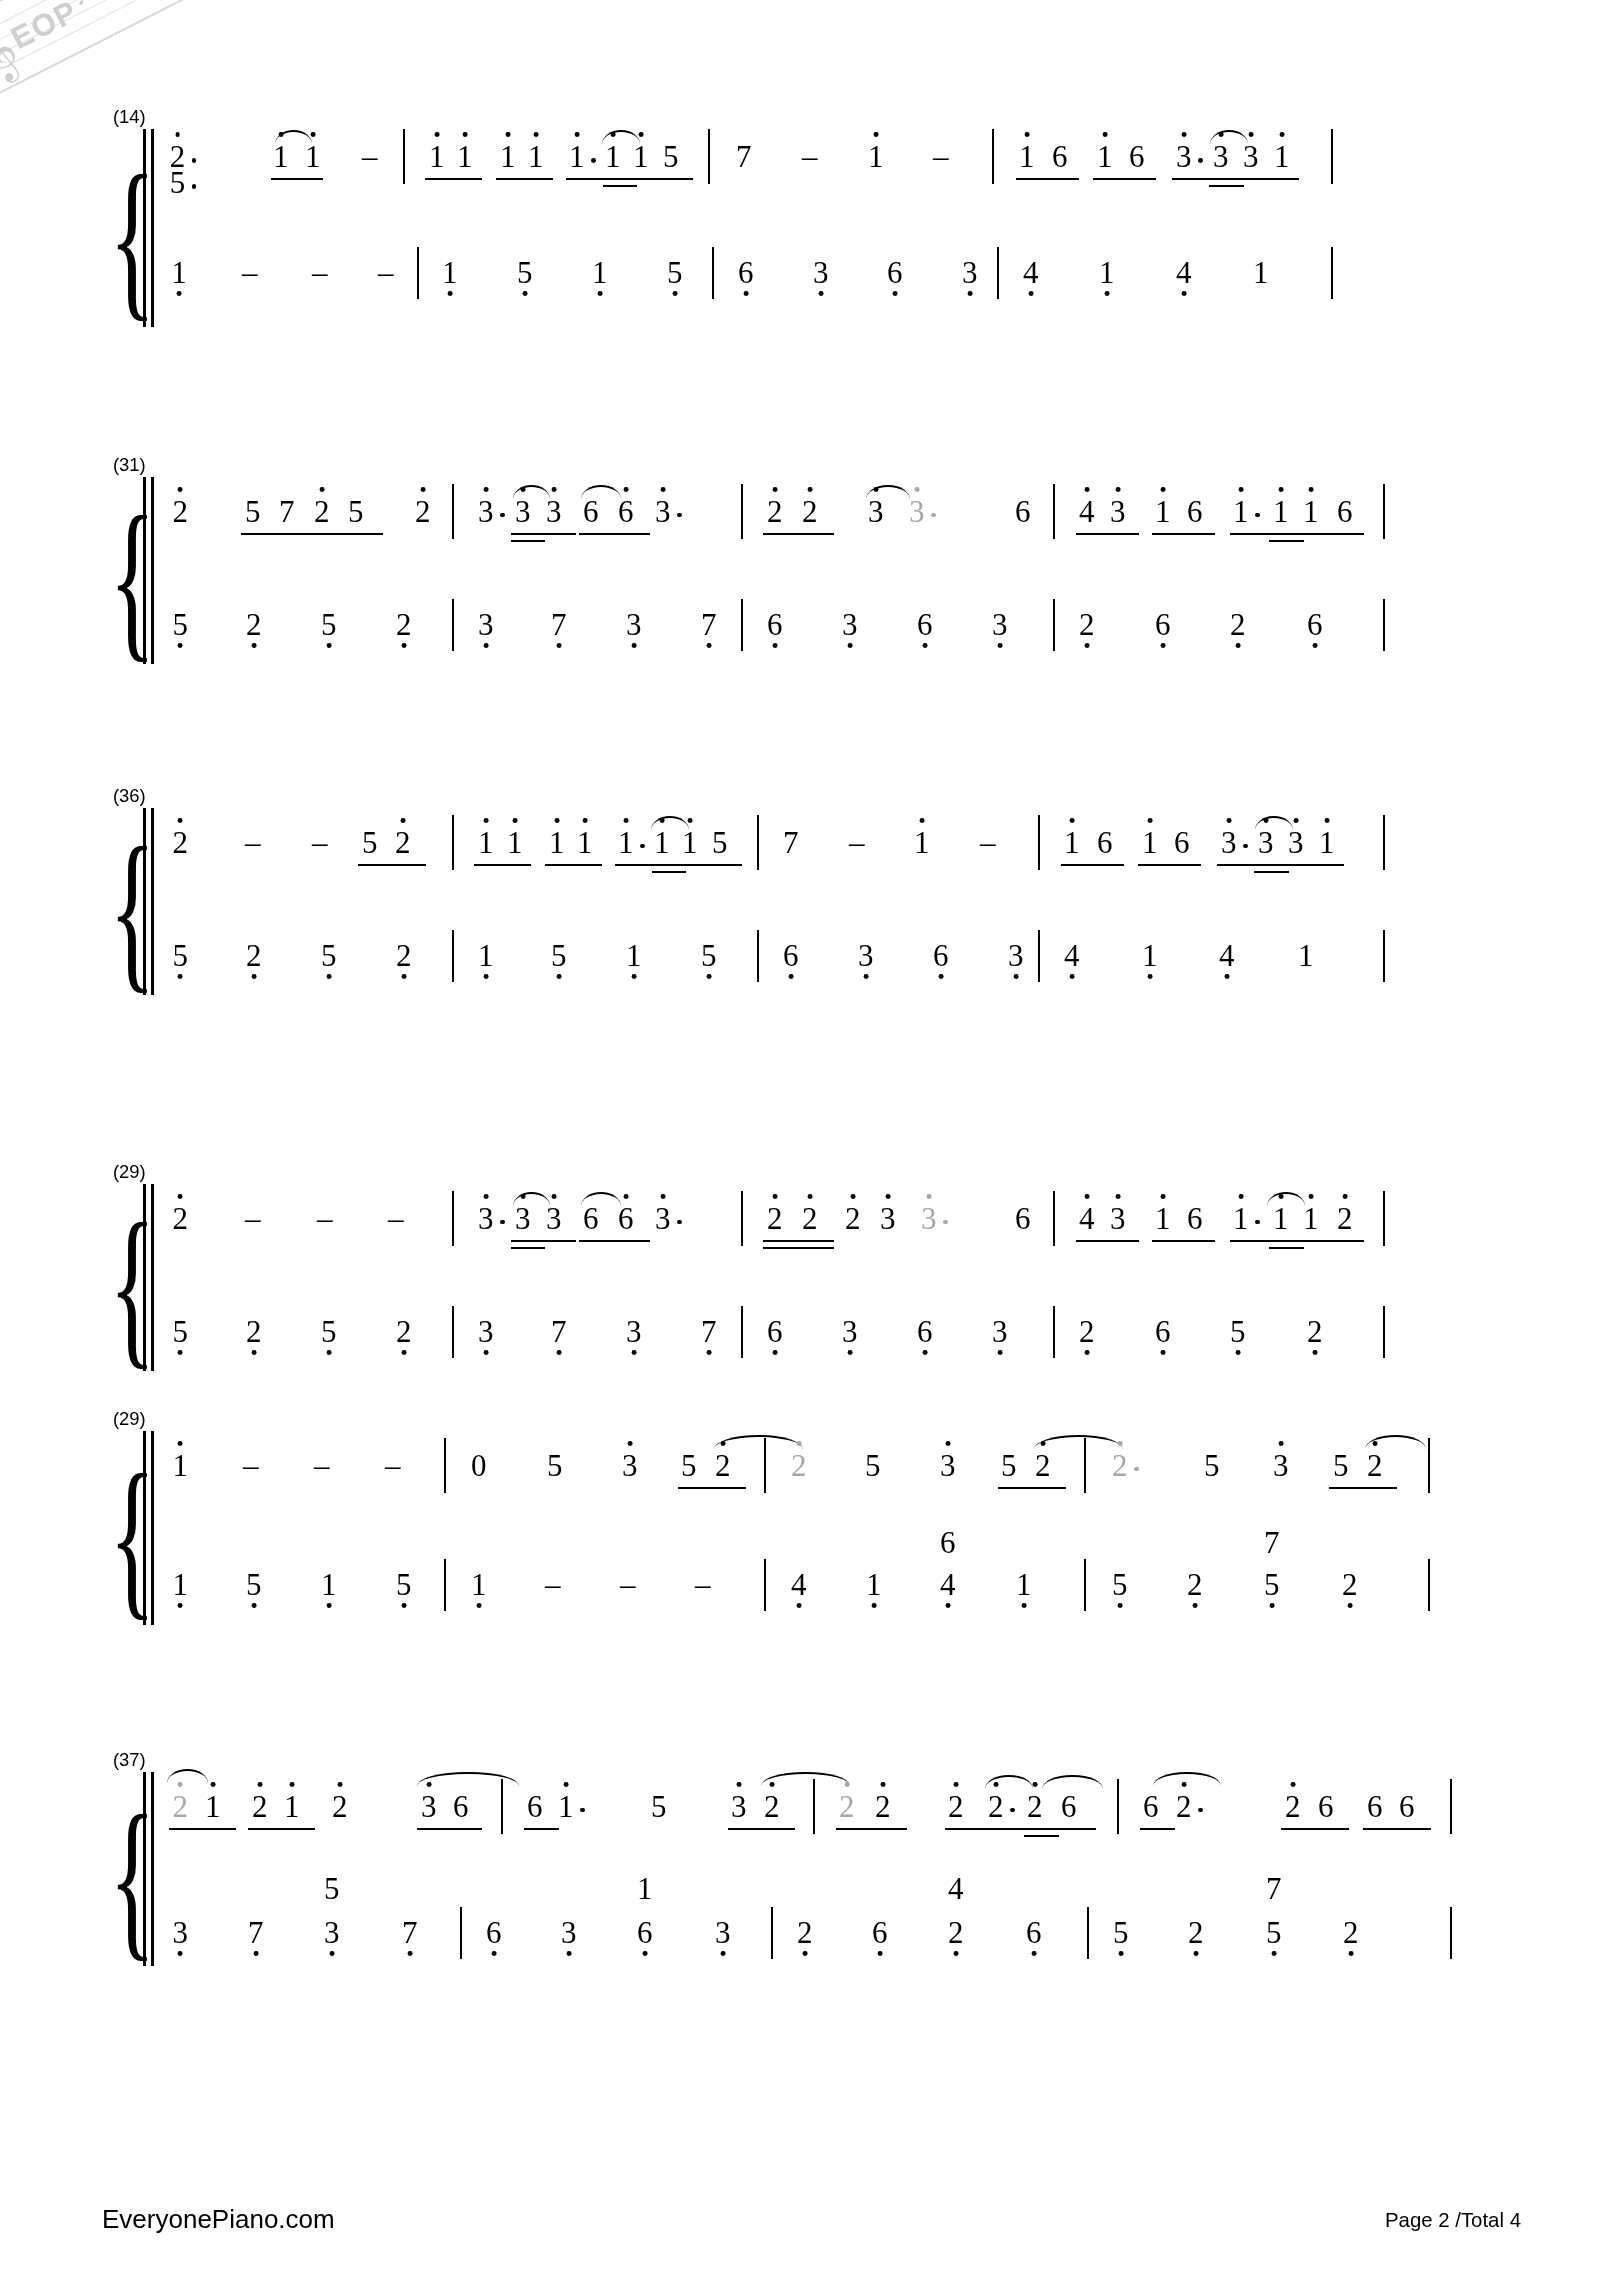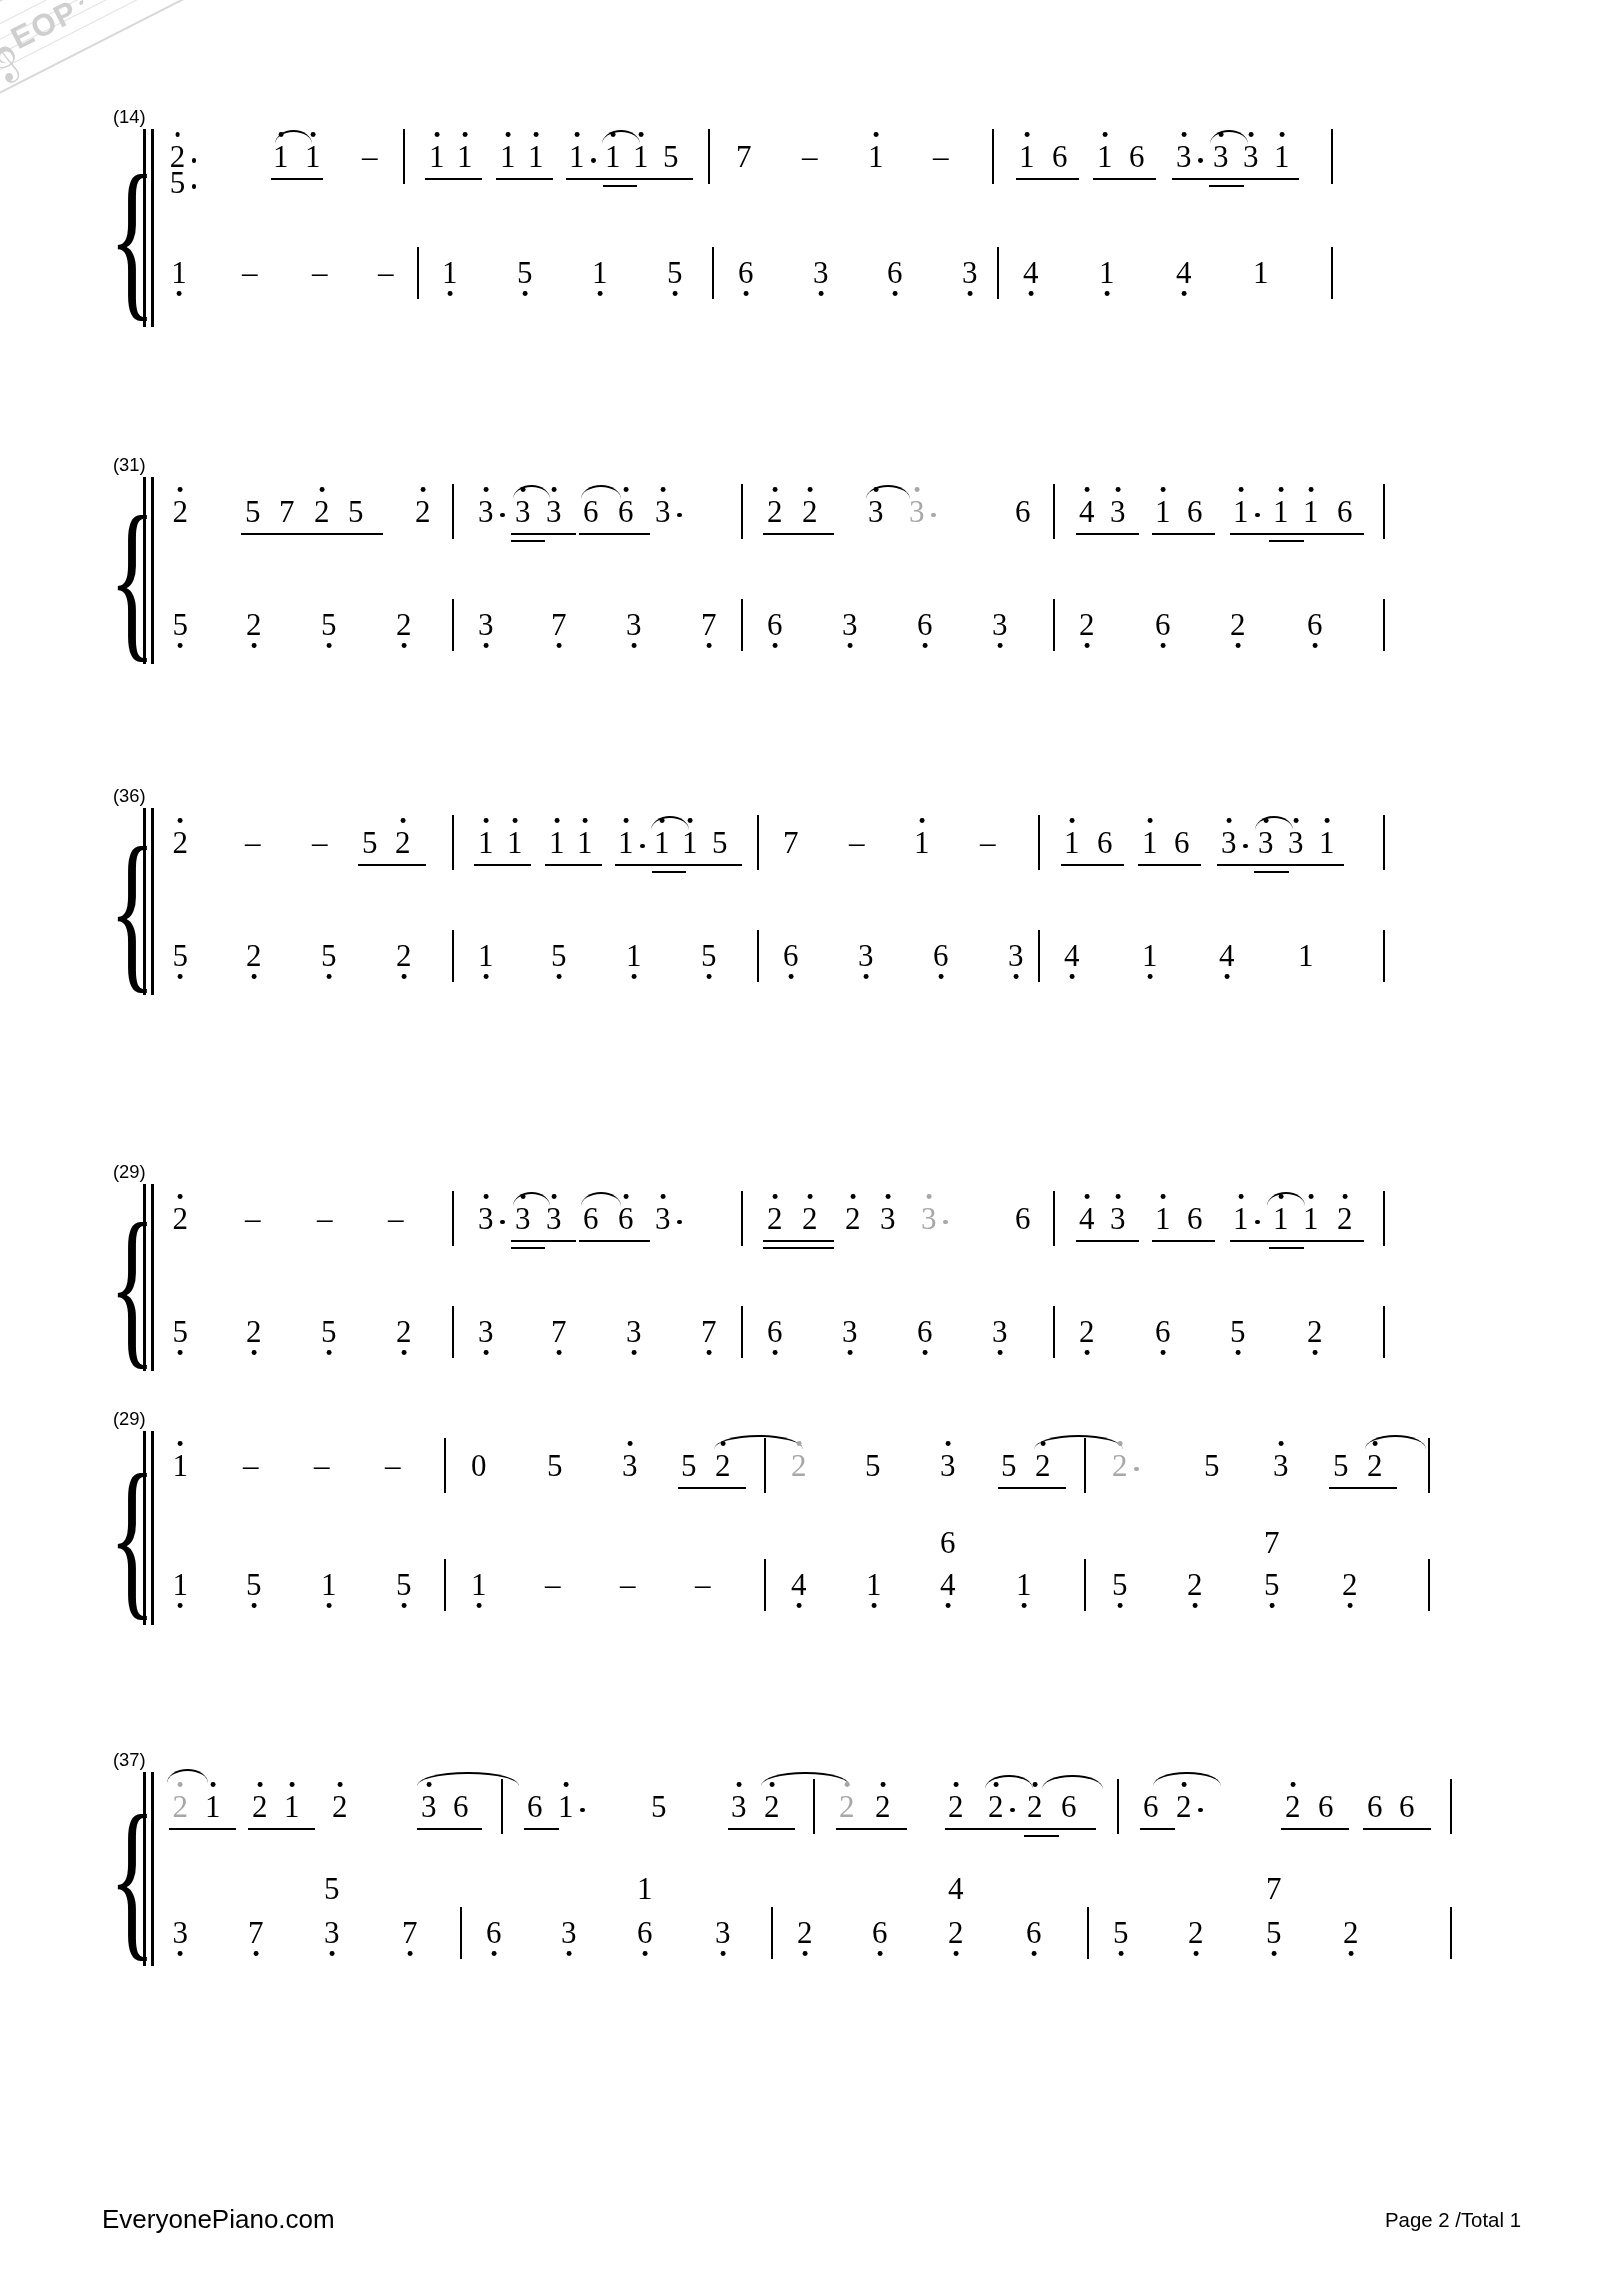--- a/index.html
+++ b/index.html
@@ -825,14 +825,14 @@
       <span class="n" style="left:1103px;top:-17.7px;">7</span>
       <span class="n" style="left:1103px;">5<span class="dot-dn"></span></span>
       <span class="n" style="left:1180px;">2<span class="dot-dn"></span></span>
 
       <div class="bar" style="left:1287px;top:16.4px;height:52px;"></div>
     </div>
   </div>
 </div>
 
 <div class="footer-left">EveryonePiano.com</div>
-<div class="footer-right">Page 2 /Total 1</div>
+<div class="footer-right">Page 2 /Total 4</div>
 
 
 </body></html>

